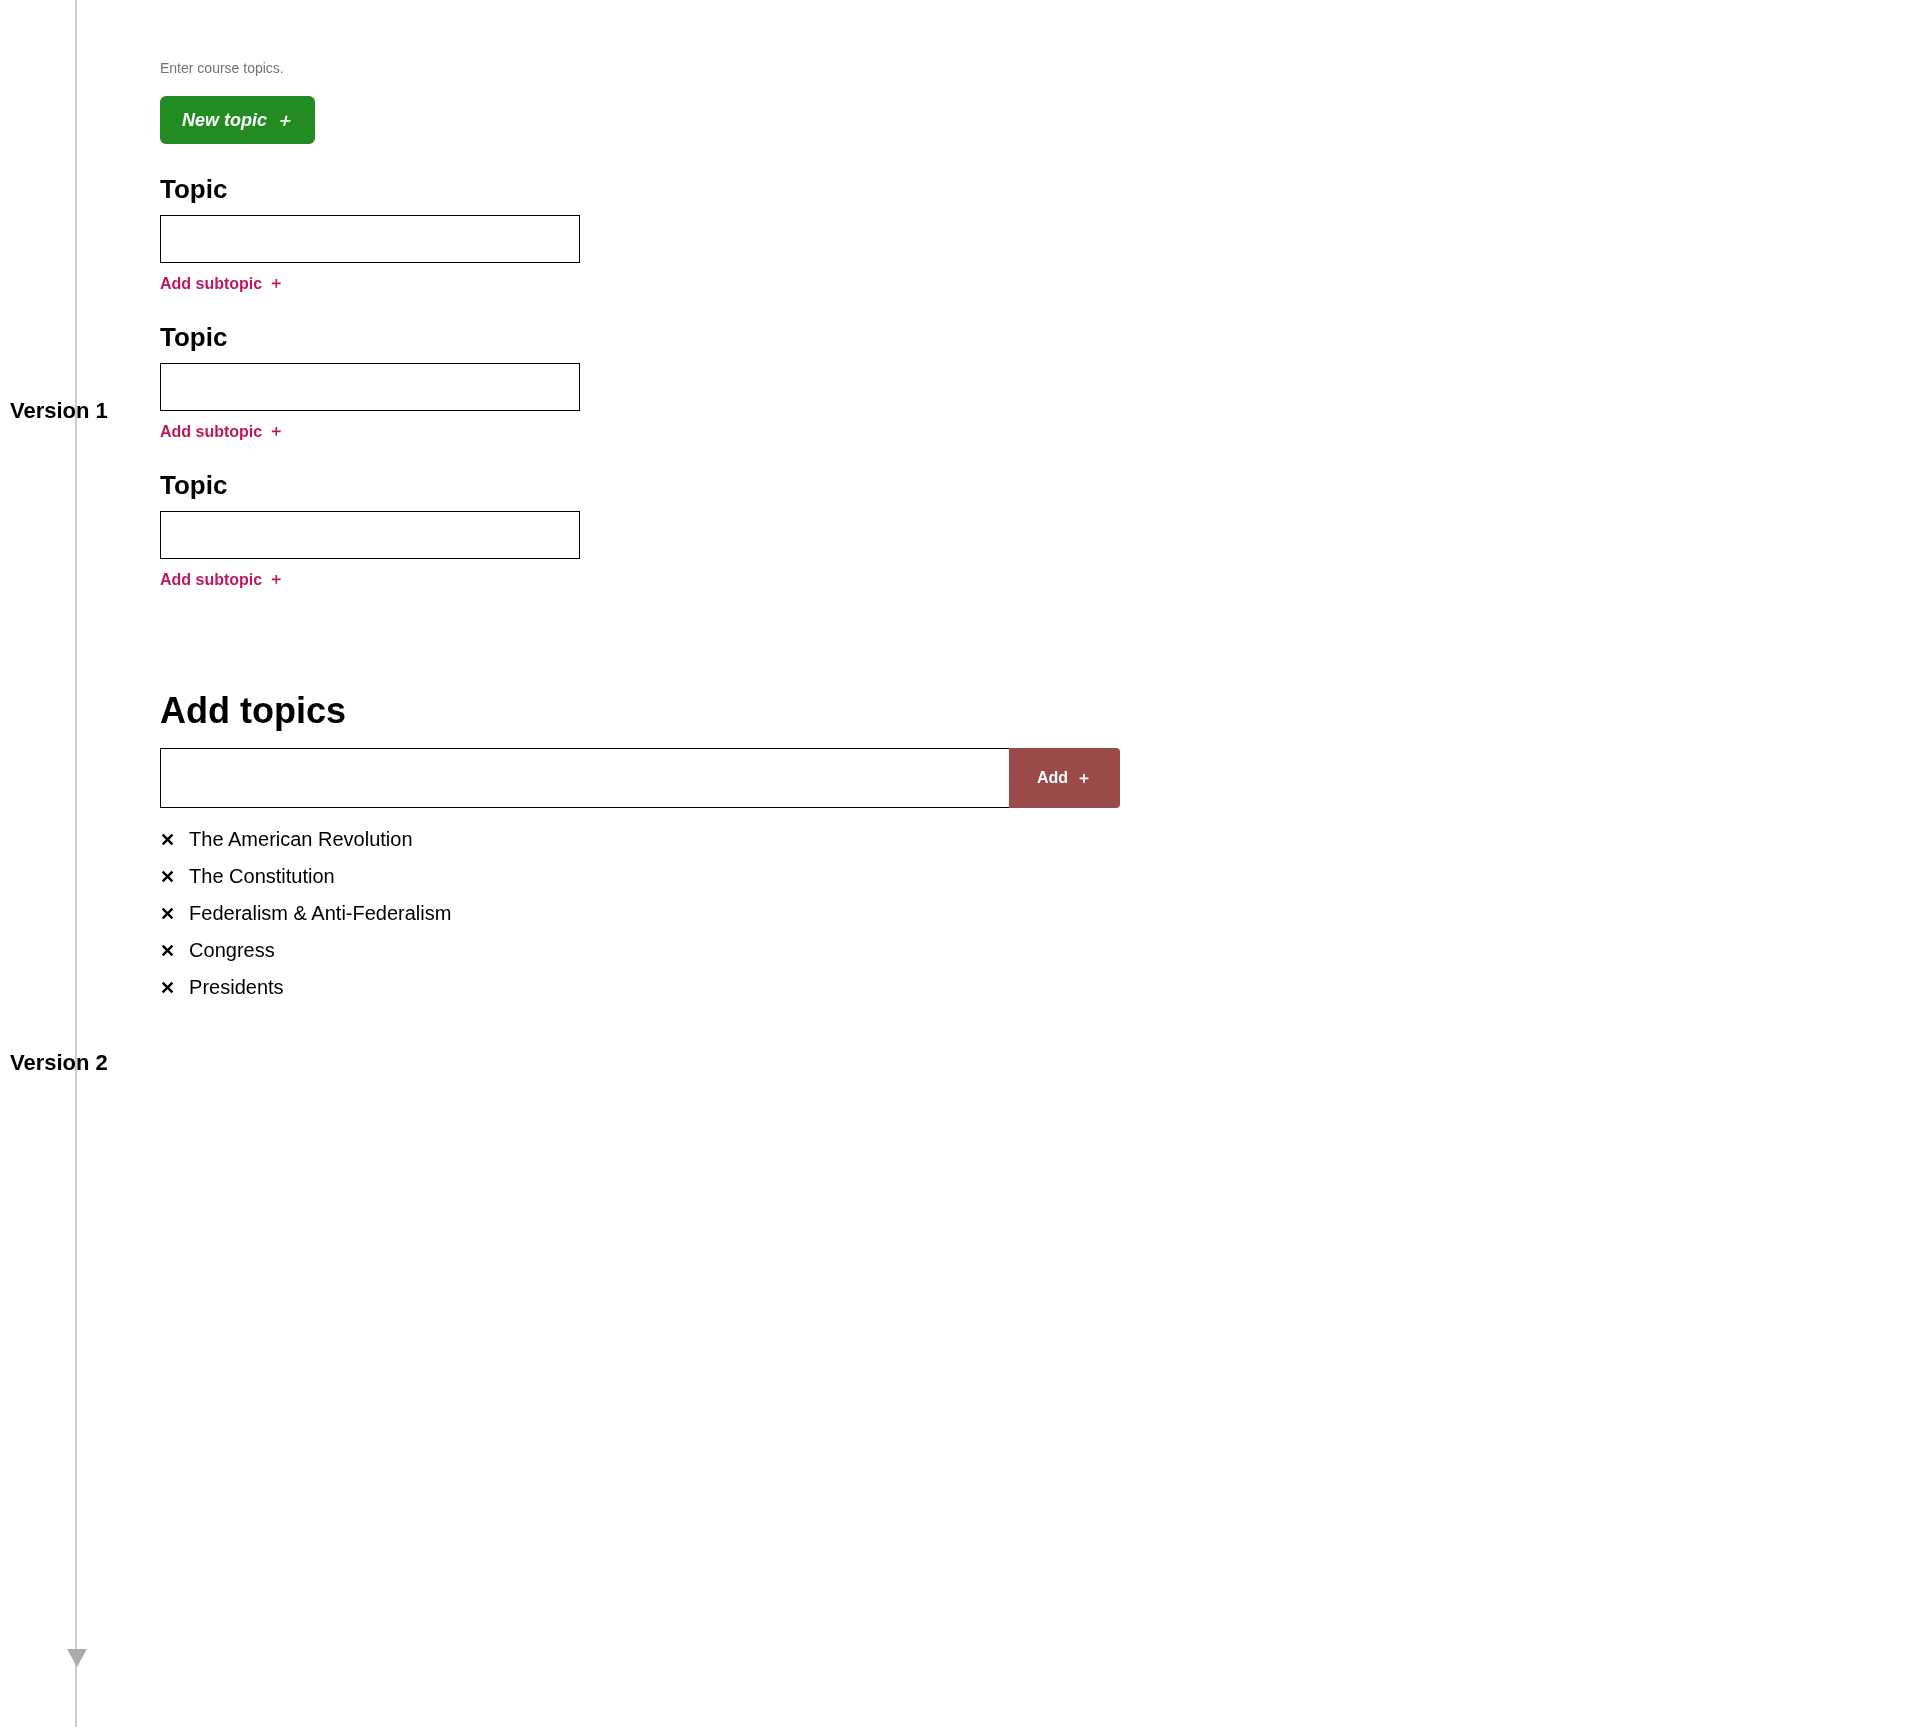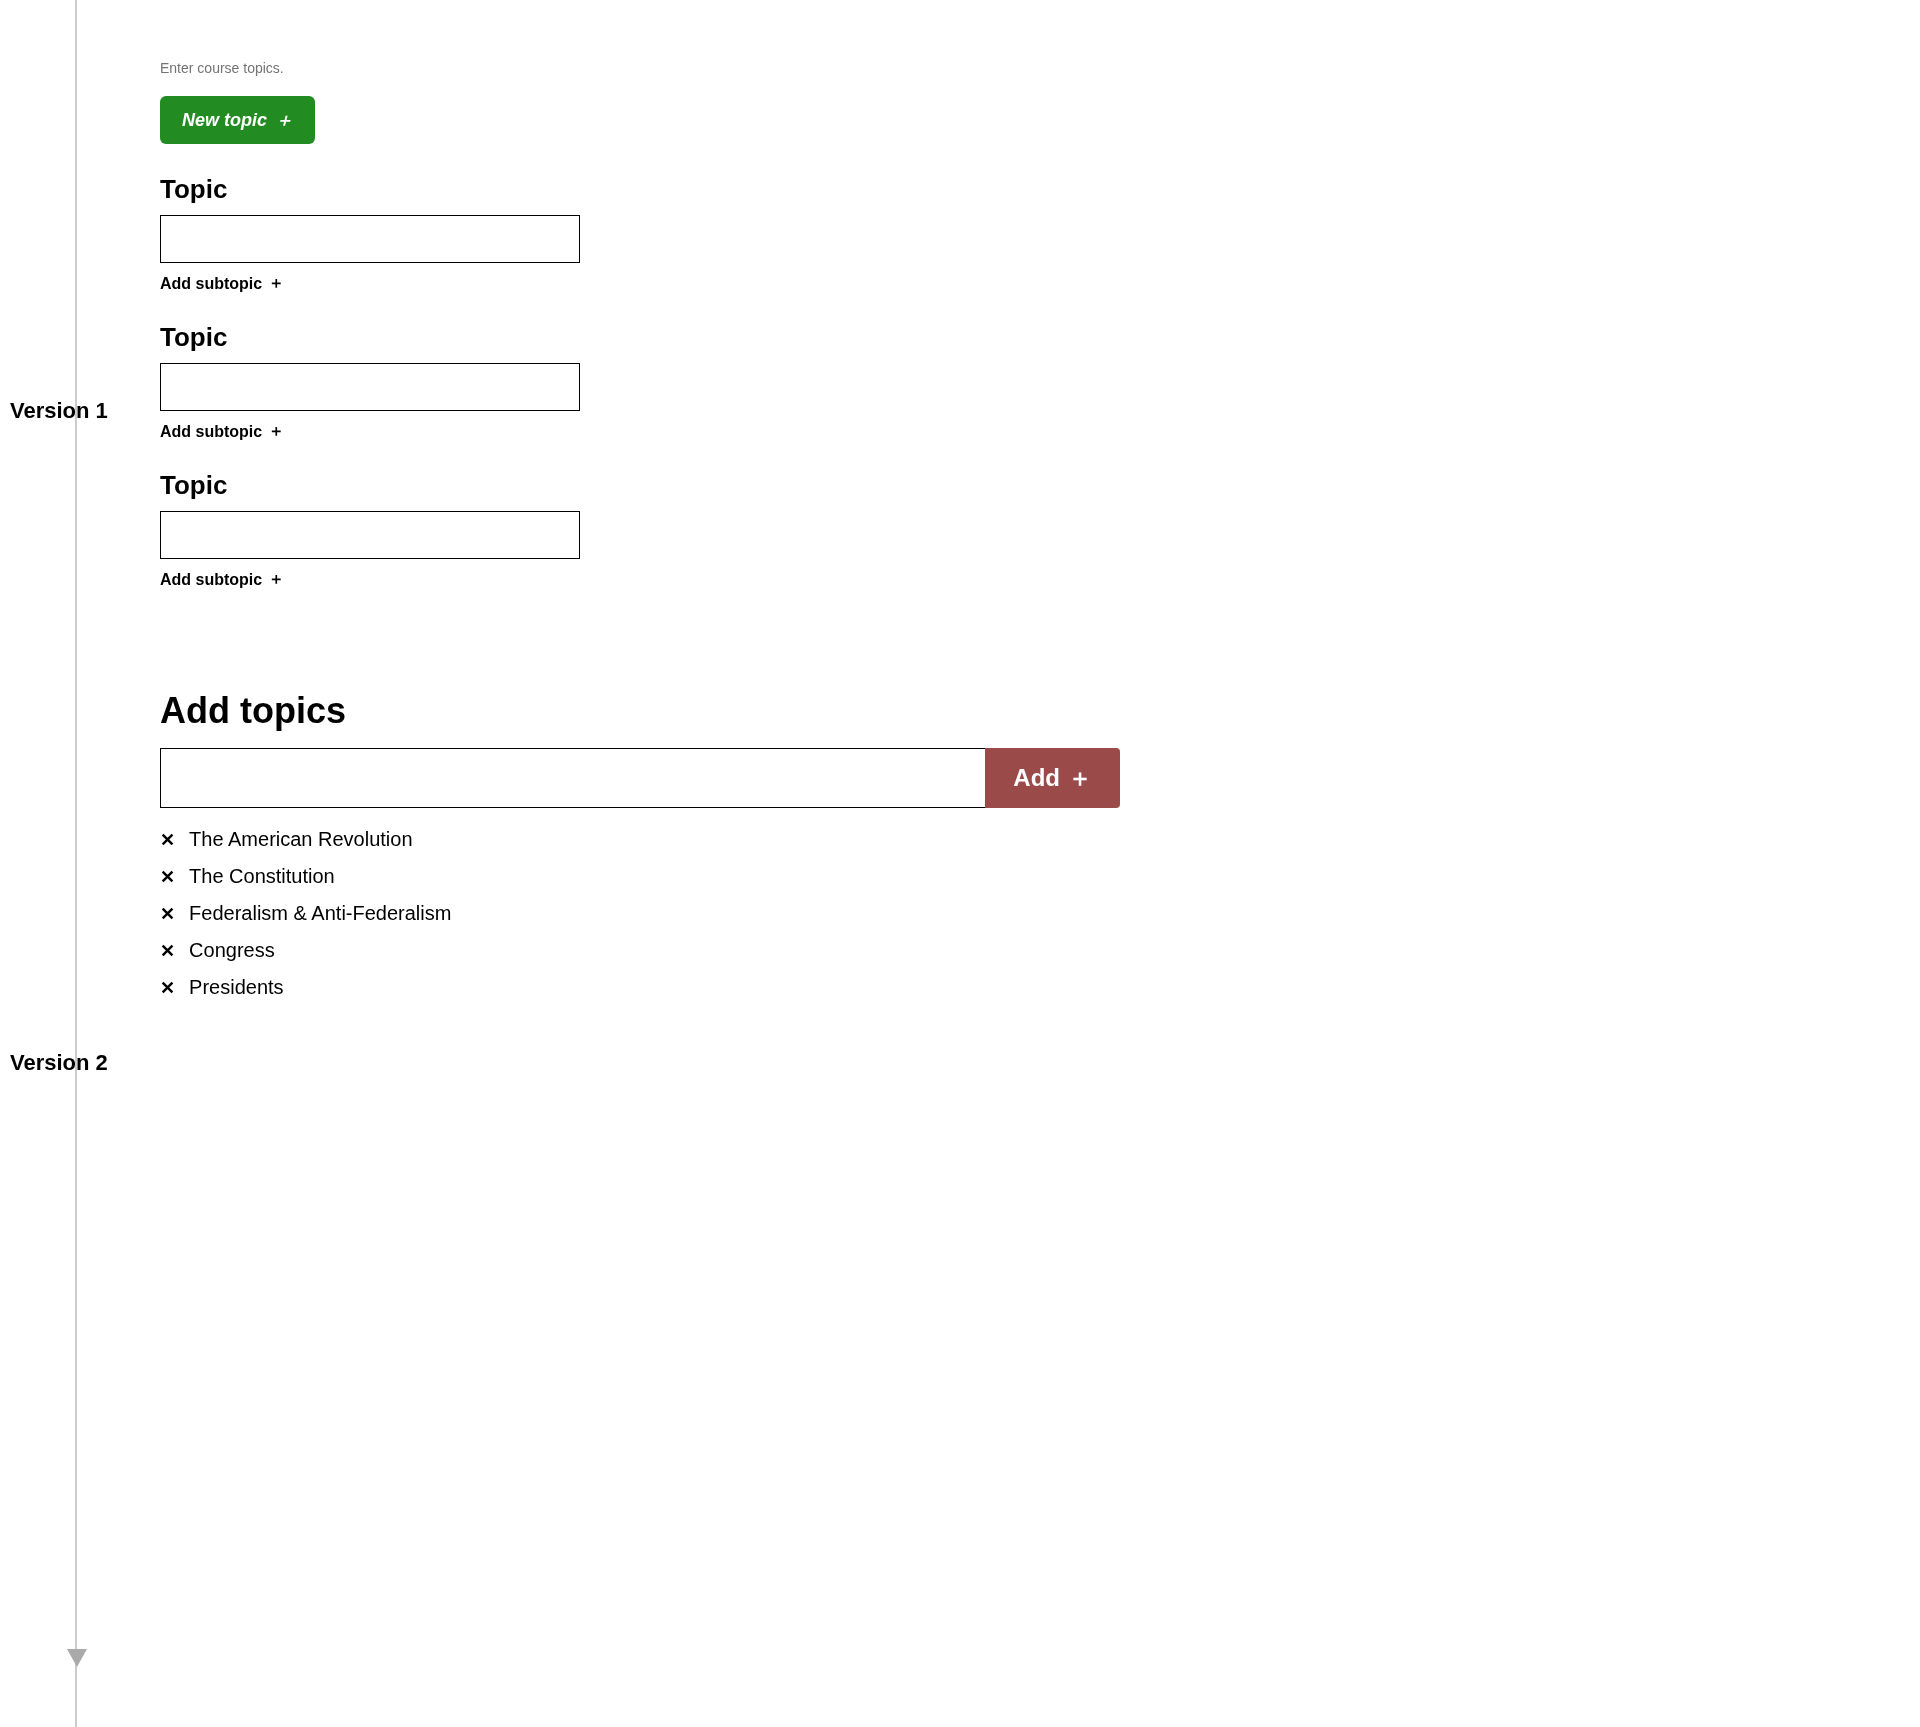--- a/index.html
+++ b/index.html
@@ -109,21 +109,21 @@
       font-size: 16px;
       padding: 8px 12px;
       outline: none;
       display: block;
       margin-bottom: 10px;
     }
 
     .add-subtopic-link {
       font-size: 16px;
       font-weight: bold;
-      color: #000000;
+      color: #be185d;
       cursor: pointer;
       display: inline-flex;
       align-items: center;
       gap: 6px;
       text-decoration: none;
     }
 
     
     .v2-section {
       margin-top: 60px;
@@ -151,21 +151,21 @@
       padding: 8px 14px;
       outline: none;
       border-right: none;
     }
 
     .add-btn {
       background-color: #9B4A4A;
       color: #ffffff;
       border: none;
       padding: 0 28px;
-      font-size: 24px;
+      font-size: 16px;
       font-weight: bold;
       cursor: pointer;
       display: inline-flex;
       align-items: center;
       gap: 8px;
       border-radius: 0 4px 4px 0;
     }
 
     .topics-list {
       list-style: none;

